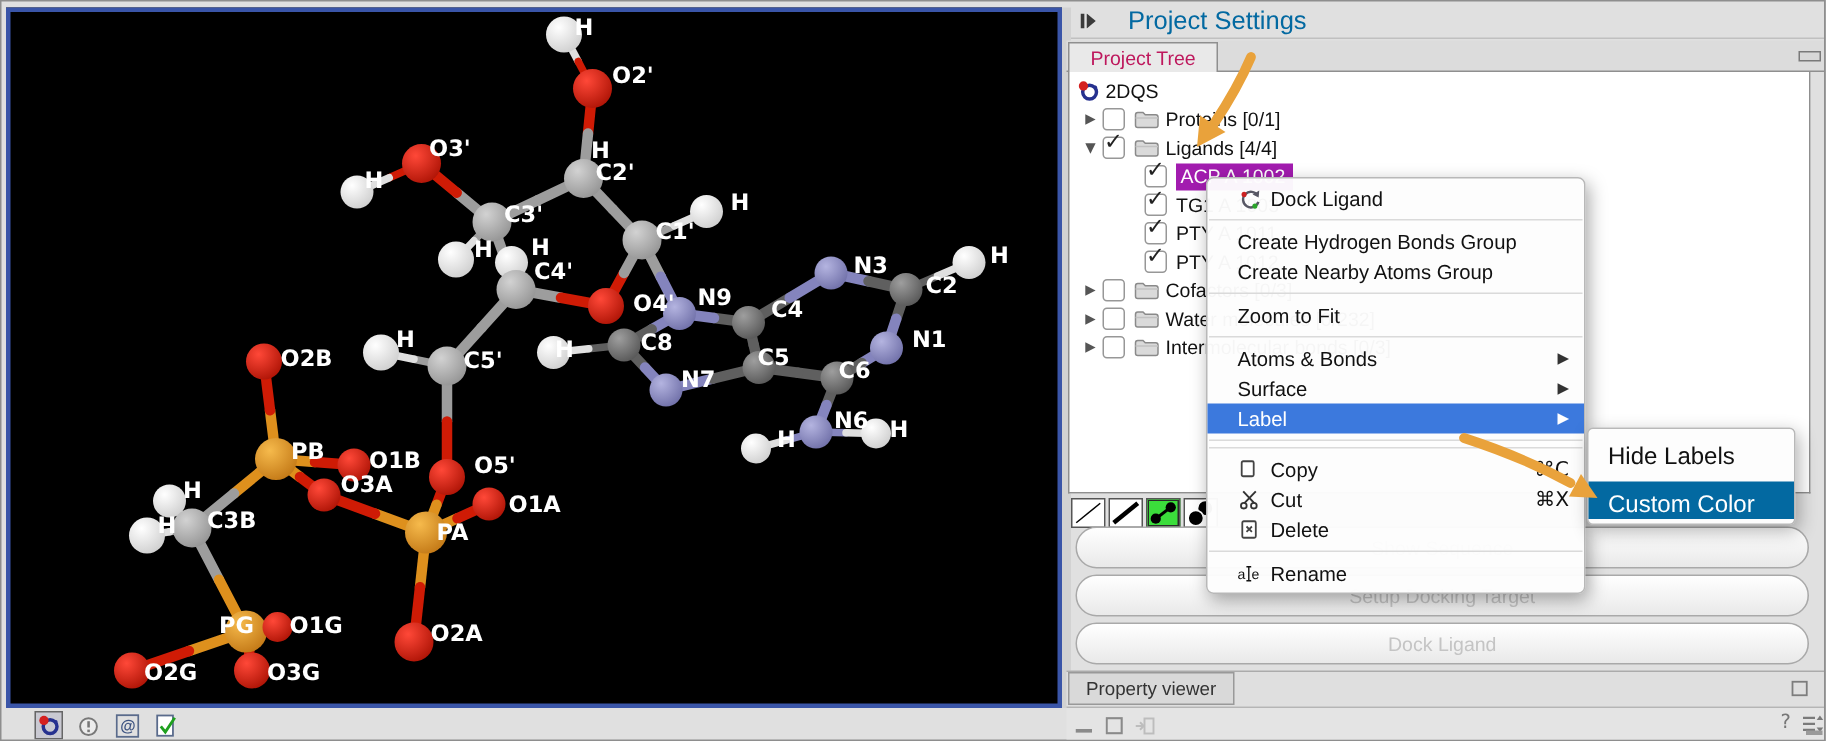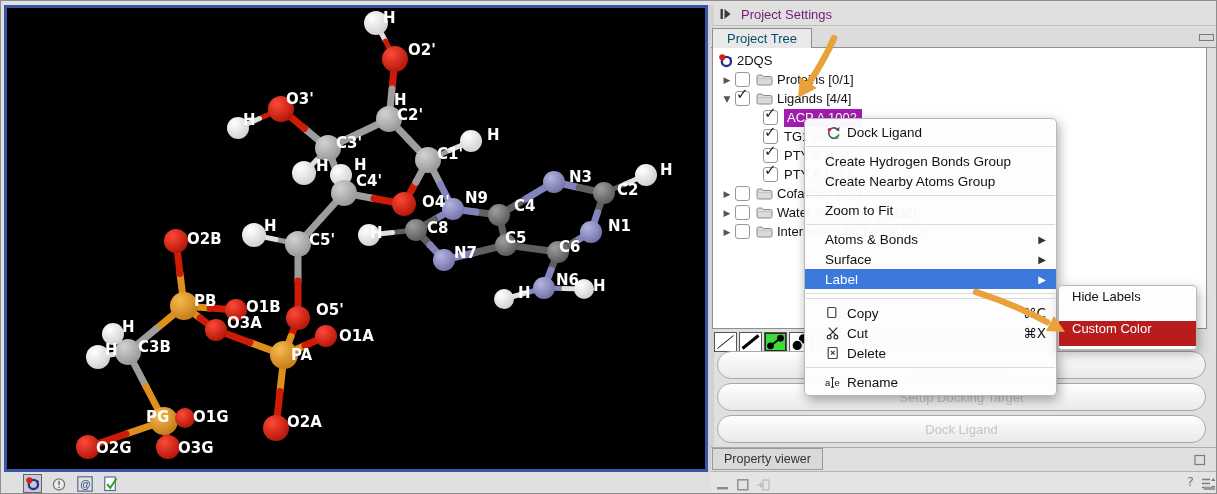--- a/index.html
+++ b/index.html
@@ -8,24 +8,24 @@
   .glyph{font-family:"DejaVu Sans",sans-serif;}
 
   
   .viewer{position:absolute;left:3px;top:4px;width:704px;height:467px;background:#000;
     border:3px solid #3a55a8;box-sizing:border-box;}
   .viewer svg{display:block;width:698px;height:461px;}
   .splitter{position:absolute;left:707px;top:4px;width:6px;height:467px;background:#d2d2d2;}
 
   
   .ps-header{position:absolute;left:713px;top:2px;width:502px;height:23px;display:flex;align-items:center;
-    gap:10px;padding-left:6px;box-sizing:border-box;color:#701a75;font-size:13px;border-bottom:1px solid #c0c0c0;}
+    gap:21px;padding-left:6px;box-sizing:border-box;color:#0369a1;font-size:17px;border-bottom:1px solid #c0c0c0;}
   .tabstrip{position:absolute;left:710px;top:26px;width:507px;height:21px;background:#dcdcdc;border-bottom:1px solid #8f8f8f;box-sizing:border-box;}
   .tab{position:absolute;left:711px;top:27px;height:20px;padding:0 14px;background:#e9e9e9;border:1px solid #8f8f8f;
-    border-bottom:none;font-size:13px;display:flex;align-items:center;color:#0c4a6e;box-sizing:border-box;}
+    border-bottom:none;font-size:13px;display:flex;align-items:center;color:#be185d;box-sizing:border-box;}
   .minbox{position:absolute;left:1198px;top:33px;width:13px;height:5px;background:#d8d8d8;border:1px solid #7a7a7a;}
   .tree{position:absolute;left:711px;top:47px;width:495px;height:281px;background:#fff;border:1px solid #8f8f8f;
     border-top:none;box-sizing:border-box;overflow:hidden;padding-top:3px;z-index:1;}
   .trow{height:19px;display:flex;align-items:center;font-size:13px;color:#111;white-space:nowrap;}
   .disc{width:16px;text-align:center;font-size:9px;color:#555;}
   .cb{width:13px;height:13px;border:1px solid #979797;border-radius:3px;background:#fff;margin-right:6px;position:relative;flex:0 0 auto;}
   .cb .ck{position:absolute;left:0px;top:-7px;font-size:15px;font-weight:bold;color:#222;}
   .ticon{margin-right:4px;display:flex;}
   .tlabel.sel{background:#a21caf;color:#fff;padding:1px 5px 2px 3px;}
 
@@ -59,22 +59,22 @@
   .mi .mic{width:16px;margin-right:6px;display:flex;align-items:center;justify-content:center;flex:0 0 auto;}
   .mi.hl{background:#3c79dd;color:#fff;}
   .mi .ms{margin-left:auto;}
   .mi .ma{margin-left:auto;font-size:10px;color:#333;}
   .mi.hl .ma{color:#fff;}
   .sep{height:1px;background:#dadada;margin:4px 1px;}
 
   .submenu{position:absolute;left:1057px;top:284px;width:139px;background:rgba(253,253,253,0.98);
     border:1px solid #b8b8b8;border-radius:4px;box-shadow:2px 4px 12px rgba(0,0,0,0.3);
     padding:3px 0;box-sizing:border-box;z-index:6;}
-  .si{height:25px;display:flex;align-items:flex-start;padding:0 13px;font-size:13px;color:#111;}
-  .si.hl{background:#b91c1c;color:#fff;}
+  .si{height:25px;display:flex;align-items:flex-end;padding:0 13px;font-size:16px;color:#111;}
+  .si.hl{background:#0369a1;color:#fff;}
   .sgap{height:7px;}
 
   .overlay{position:absolute;left:0;top:0;width:1217px;height:494px;z-index:10;pointer-events:none;}
 </style>
 </head>
 <body>
 
 <div class="window">
 
   <div class="viewer">

